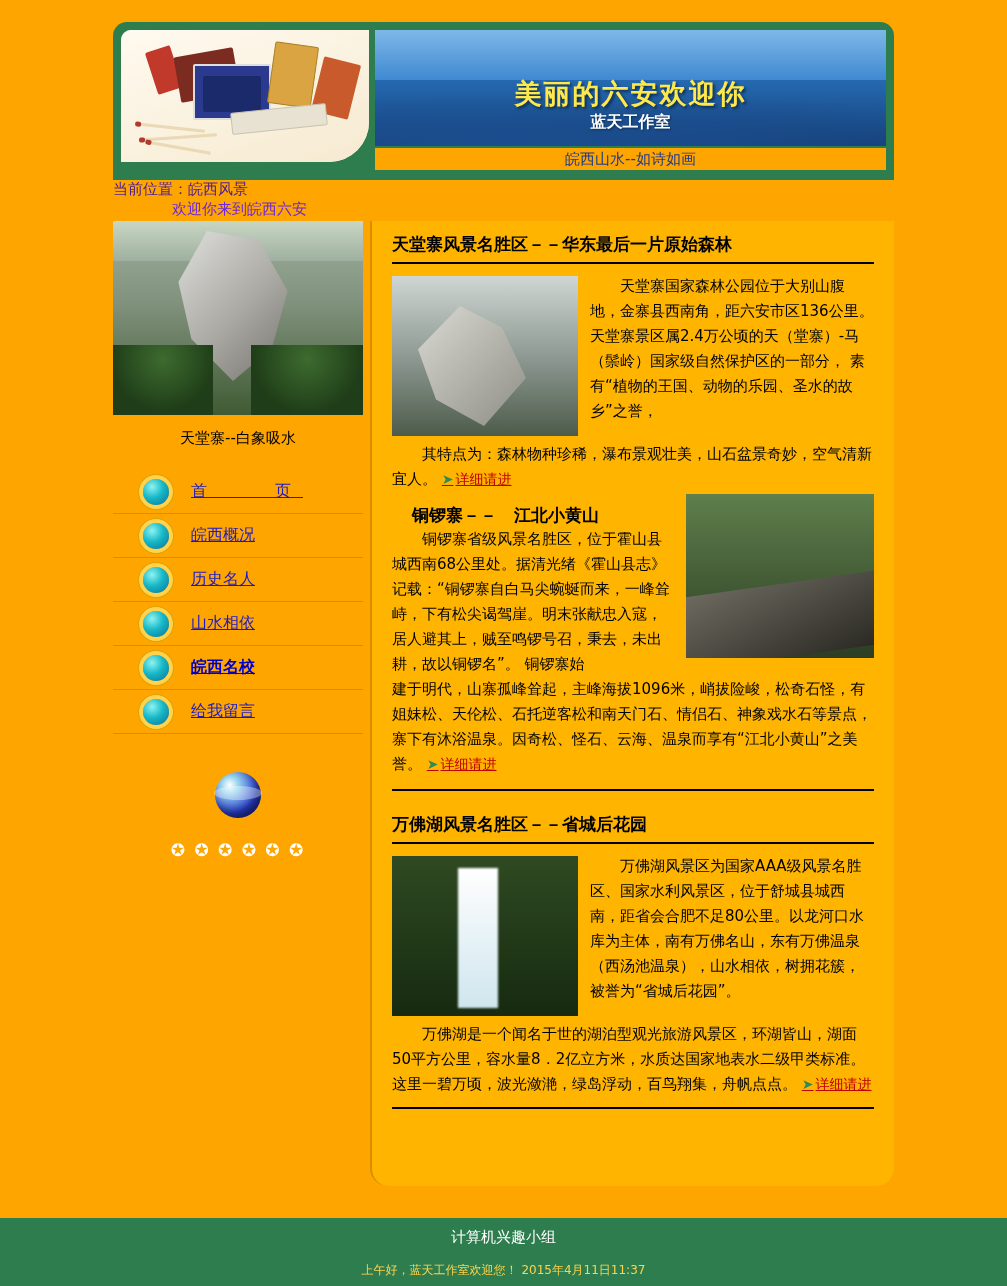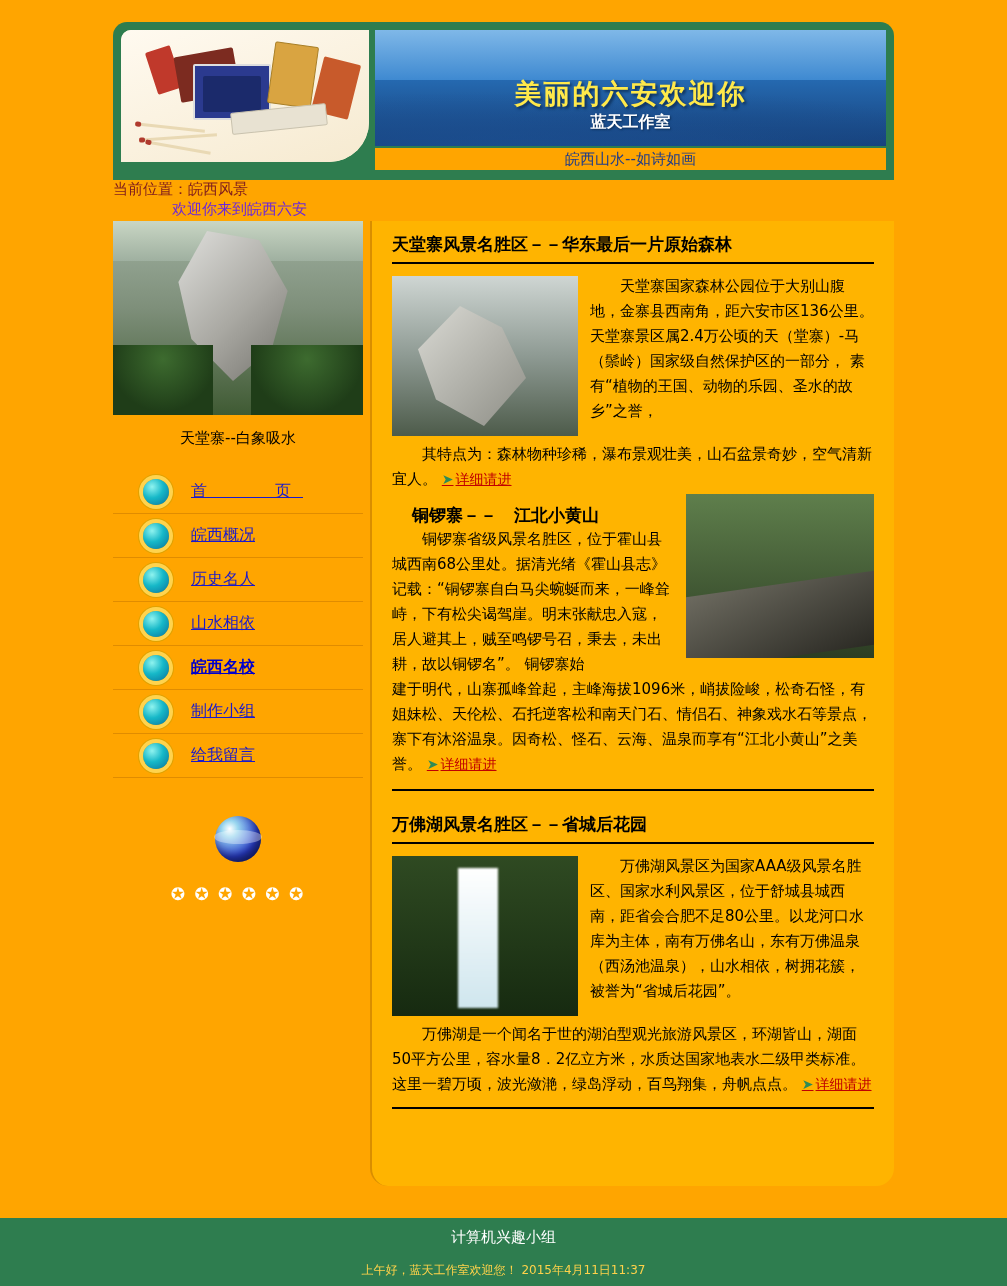--- a/index.html
+++ b/index.html
@@ -73,21 +73,21 @@
     position:absolute; left:0; top:0; width:511px; text-align:center;
     line-height:22px; font-size:15px; color:#1B3A8C;
   }
   .header-bottom-bar {
     position:absolute; left:113px; top:170px; width:781px; height:10px;
     background:#2E7D4F;
   }
 
   
   .breadcrumb {
-    position:absolute; left:113px; top:180px; font-size:15px; color:#7f1d1d;
+    position:absolute; left:113px; top:180px; font-size:15px; color:#4c1d95;
   }
   .welcome-line {
     position:absolute; left:172px; top:200px; font-size:15px; color:#6d28d9;
   }
 
   
   .left-col { position:absolute; left:113px; top:221px; width:250px; }
   .left-photo {
     width:250px; height:194px;
     background:linear-gradient(180deg,#9fb0a0 0%,#7e8f7a 45%,#3f5a33 100%);
@@ -251,24 +251,20 @@
       <div class="menu-item">
         <span class="bullet"></span>
         <span class="menu-label">山水相依</span>
       </div>
       <div class="menu-item active">
         <span class="bullet"></span>
         <span class="menu-label">皖西名校</span>
       </div>
       <div class="menu-item">
         <span class="bullet"></span>
-        <span class="menu-label">制作小组</span>
-      </div>
-      <div class="menu-item">
-        <span class="bullet"></span>
         <span class="menu-label">给我留言</span>
       </div>
     </div>
 
     <div class="ball-deco"></div>
     <div class="stars">✪ ✪ ✪ ✪ ✪ ✪</div>
   </div>
 
   <div class="content">
 

